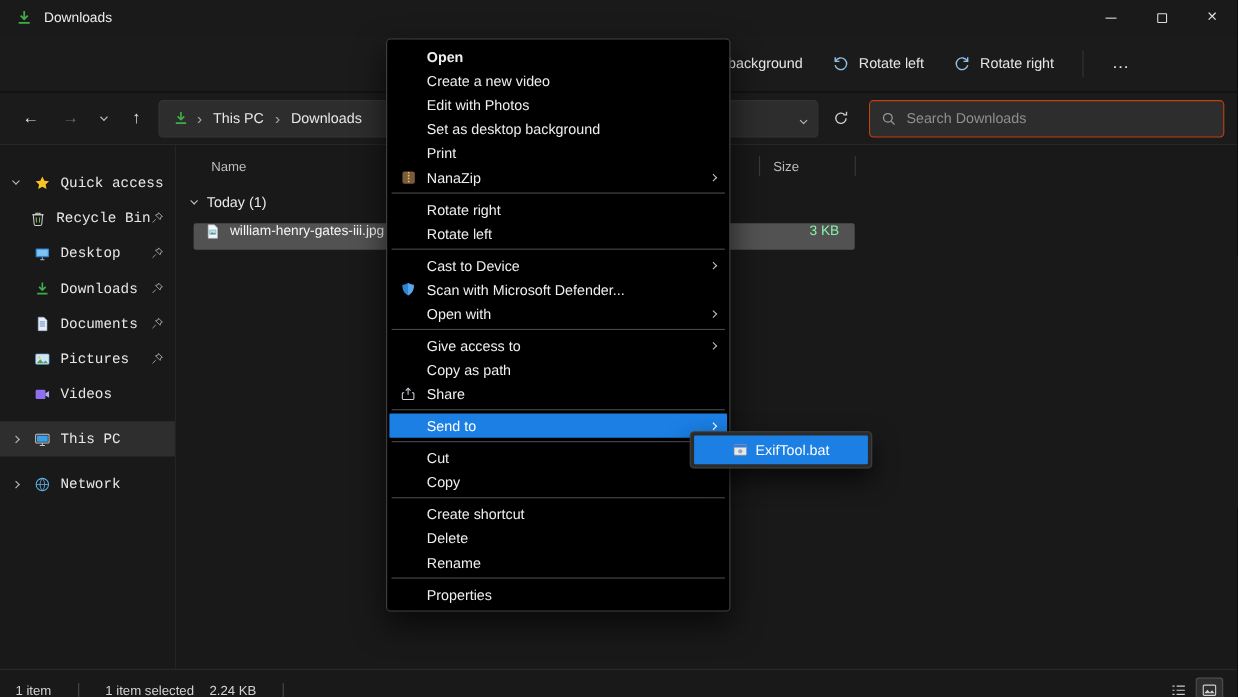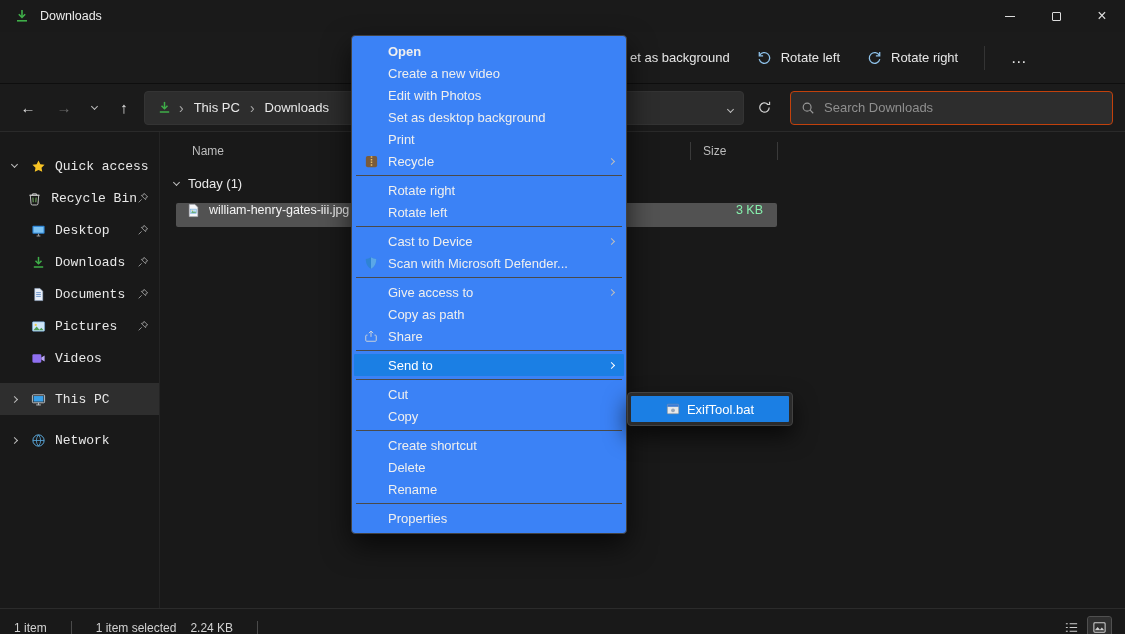--- a/index.html
+++ b/index.html
@@ -69,21 +69,21 @@
   
   .statusbar { height:38px; display:flex; align-items:center; padding:0 14px; gap:24px; font-size:12px; color:#d2d2d2;
                border-top:1px solid #2b2b2b; background:#191919; }
   .sb-div { width:1px; height:14px; background:#4a4a4a; }
   .sb-sel-group { display:flex; gap:14px; }
   .sb-views { margin-left:auto; display:flex; gap:5px; }
   .sb-view { width:23px; height:21px; display:flex; align-items:center; justify-content:center; border-radius:2px; }
   .sb-view.active { background:#2f2f2f; outline:1px solid #505050; }
 
   
-  .context-menu { position:absolute; left:351px; top:35px; width:276px; background:#3b82f6; border:1px solid #424242;
+  .context-menu { position:absolute; left:351px; top:35px; width:313px; background:#000000; border:1px solid #424242;
                   border-radius:4px; padding:4px 2px; z-index:20; box-shadow:0 12px 28px rgba(0,0,0,0.65); }
   .menu-item { height:22px; display:flex; align-items:center; padding-right:10px; color:#efefef; font-size:13px; position:relative; }
   .menu-item .mi-gutter { width:34px; display:flex; justify-content:center; align-items:center; flex:0 0 34px; }
   .menu-item .mi-label { flex:1; white-space:nowrap; }
   .menu-item .mi-label.bold { font-weight:bold; }
   .menu-item.hl { background:#1b7fe4; color:#ffffff; border-radius:1px; }
   .menu-sep { height:1px; background:#4a4a4a; margin:3px 2px; }
 
   
   .submenu { position:absolute; left:627px; top:392px; width:166px; background:#2b2b2b; border:1px solid #424242;
@@ -466,21 +466,21 @@
       <span class="mi-gutter"></span>
         <span class="mi-label">Print</span>
     </div>
     <div class="menu-item">
       <span class="mi-gutter">
         <svg width="15" height="15" viewBox="0 0 16 16">
             <rect x="2" y="2" width="12" height="12" rx="2" fill="#7a5b3a"></rect>
             <path d="M8 2.5v11" stroke="#e8c06a" stroke-width="1.6" stroke-dasharray="1.5 1.3"></path>
           </svg>
       </span>
-      <span class="mi-label">Recycle</span>
+      <span class="mi-label">NanaZip</span>
       <span class="chev right sm"></span>
     </div>
     <div class="menu-sep"></div>
     <div class="menu-item">
       <span class="mi-gutter"></span>
         <span class="mi-label">Rotate right</span>
     </div>
     <div class="menu-item">
       <span class="mi-gutter"></span>
         <span class="mi-label">Rotate left</span>
@@ -492,20 +492,25 @@
       <span class="chev right sm"></span>
     </div>
     <div class="menu-item">
       <span class="mi-gutter">
         <svg width="14" height="14" viewBox="0 0 16 16">
             <path d="M8 1.5c2 1.2 4 1.8 6 1.9 0 5-1.7 9-6 11.1C3.7 12.4 2 8.4 2 3.4c2-.1 4-.7 6-1.9z" fill="#2e83d4"></path>
             <path d="M8 1.5c2 1.2 4 1.8 6 1.9 0 5-1.7 9-6 11.1z" fill="#5aa7e8"></path>
           </svg>
       </span>
       <span class="mi-label">Scan with Microsoft Defender...</span>
+    </div>
+    <div class="menu-item">
+      <span class="mi-gutter"></span>
+        <span class="mi-label">Open with</span>
+      <span class="chev right sm"></span>
     </div>
     <div class="menu-sep"></div>
     <div class="menu-item">
       <span class="mi-gutter"></span>
         <span class="mi-label">Give access to</span>
       <span class="chev right sm"></span>
     </div>
     <div class="menu-item">
       <span class="mi-gutter"></span>
         <span class="mi-label">Copy as path</span>

